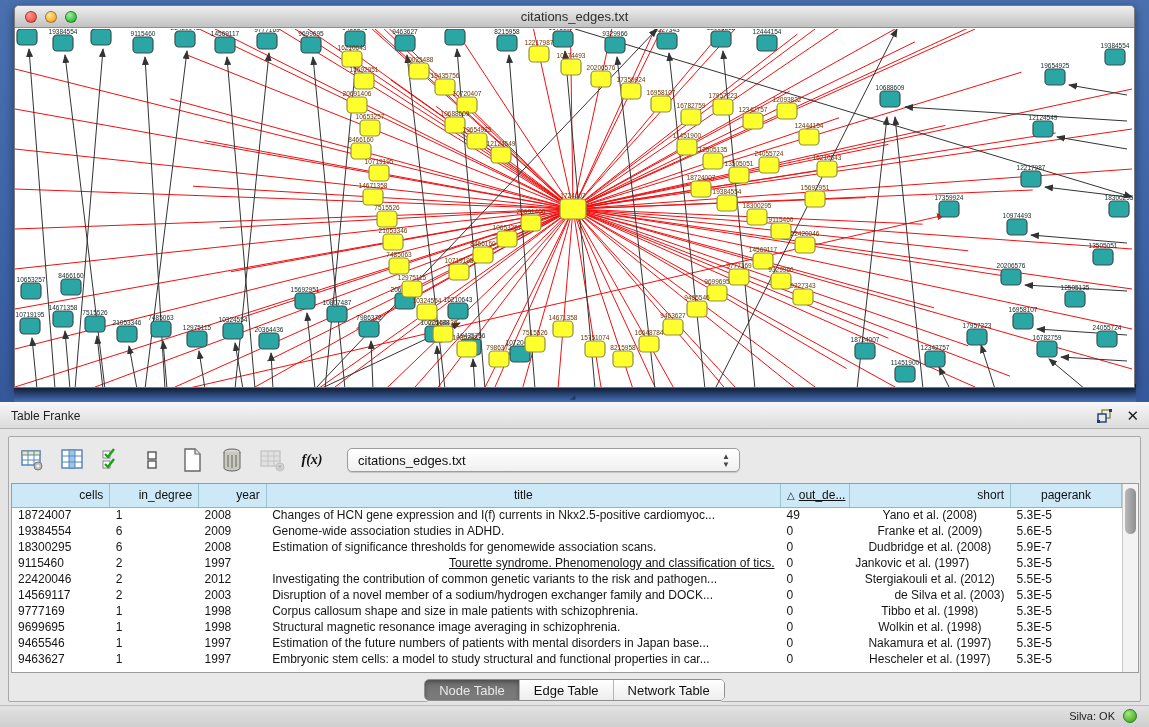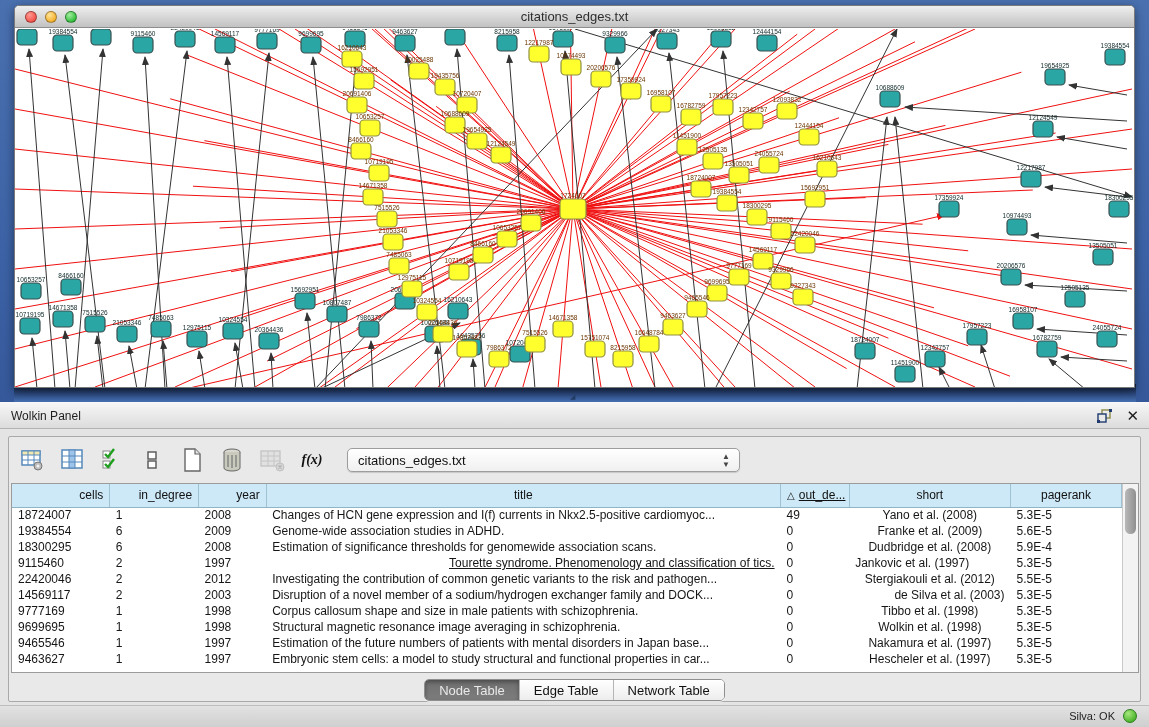--- a/index.html
+++ b/index.html
@@ -766,21 +766,21 @@
           </g>
         </g>
     </svg>
   </div>
 </div>
 
 <div class="divider-handle">◢</div>
 
 <div class="table-panel">
   <div class="tp-titlebar">
-    <span class="tp-title">Wolkin Panel</span>
+    <span class="tp-title">Table Franke</span>
     <span class="tp-actions">
       <svg width="15" height="14" viewBox="0 0 15 14">
         <rect x="5" y="1" width="8" height="8" fill="none" stroke="#8a8a4a" stroke-width="1.4"></rect>
         <rect x="1" y="5" width="8" height="8" fill="#e9e9e9" stroke="#1f3a6e" stroke-width="1.4"></rect>
         <rect x="0" y="11" width="3" height="3" fill="#1f3a6e"></rect>
         <rect x="12" y="0" width="3" height="3" fill="#1f3a6e"></rect>
       </svg>
       <span class="tp-close">✕</span>
     </span>
   </div>
@@ -866,21 +866,21 @@
               <col style="width: 160px;">
               <col style="width: 110px;">
             </colgroup>
           <thead>
               <tr id="hdr-row">
                 <th style="text-align: right;">cells</th>
                 <th style="text-align: right;">in_degree</th>
                 <th style="text-align: right;">year</th>
                 <th style="text-align: center;">title</th>
                 <th style="text-align: left; text-decoration: underline;"><span class="sorttri">△</span>out_de...</th>
-                <th style="text-align: center;">short</th>
+                <th style="text-align: right;">short</th>
                 <th style="text-align: center;">pagerank</th>
               </tr>
             </thead>
           <tbody id="body-rows">
               <tr>
                 <td style="text-align: left;">18724007</td>
                 <td style="text-align: left;">1</td>
                 <td style="text-align: left;">2008</td>
                 <td style="text-align: left;">Changes of HCN gene expression and I(f) currents in Nkx2.5-positive cardiomyoc...</td>
                 <td style="text-align: left;">49</td>
@@ -896,21 +896,21 @@
                 <td style="text-align: center;">Franke et al. (2009)</td>
                 <td style="text-align: left;">5.6E-5</td>
               </tr>
               <tr>
                 <td style="text-align: left;">18300295</td>
                 <td style="text-align: left;">6</td>
                 <td style="text-align: left;">2008</td>
                 <td style="text-align: left;">Estimation of significance thresholds for genomewide association scans.</td>
                 <td style="text-align: left;">0</td>
                 <td style="text-align: center;">Dudbridge et al. (2008)</td>
-                <td style="text-align: left;">5.9E-4</td>
+                <td style="text-align: left;">5.9E-7</td>
               </tr>
               <tr>
                 <td style="text-align: left;">9115460</td>
                 <td style="text-align: left;">2</td>
                 <td style="text-align: left;">1997</td>
                 <td style="text-align: right; text-decoration: underline;">Tourette syndrome. Phenomenology and classification of tics.</td>
                 <td style="text-align: left;">0</td>
                 <td style="text-align: left;">Jankovic et al. (1997)</td>
                 <td style="text-align: left;">5.3E-5</td>
               </tr>

